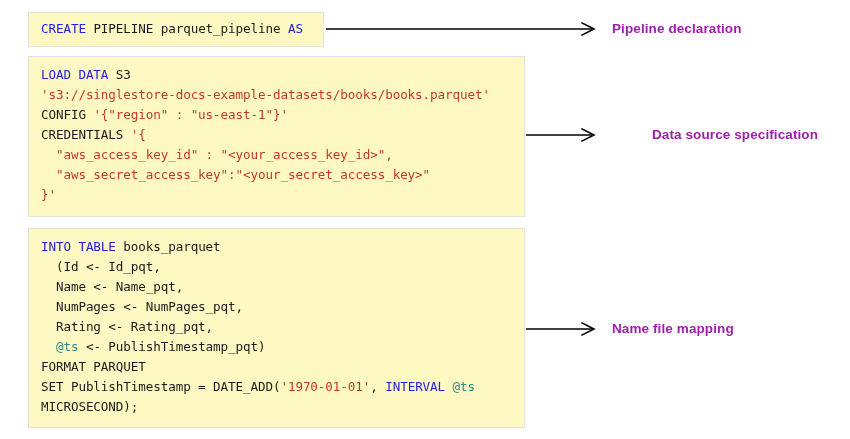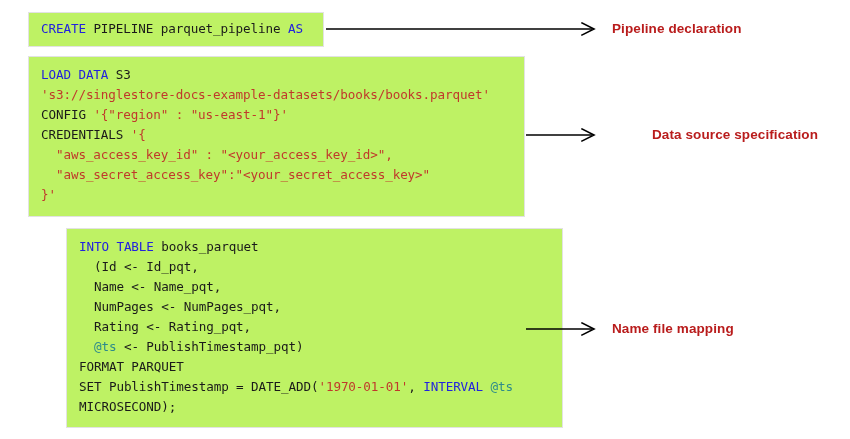--- a/index.html
+++ b/index.html
@@ -17,54 +17,54 @@
 
   #canvas {
     position: absolute;
     left: 0; top: 0;
     width: 850px;
     height: 439px;
   }
 
   .code-block {
     position: absolute;
-    background: #bef264;
+    background: #fef9c3;
     border: 1px solid #e2e2e2;
     box-sizing: border-box;
     font-family: "DejaVu Sans Mono", "Liberation Mono", monospace;
     font-size: 12.6px;
     line-height: 20px;
     color: #1a1a1a;
     padding: 8px 10px 8px 12px;
     white-space: pre;
     letter-spacing: -0.1px;
   }
 
   #block-1 { left: 28px; top: 12px;  width: 296px; height: 35px; padding-top: 6px; }
   #block-2 { left: 28px; top: 56px;  width: 497px; height: 161px; }
-  #block-3 { left: 28px; top: 228px; width: 497px; height: 200px; margin-left: 38px; }
+  #block-3 { left: 28px; top: 228px; width: 497px; height: 200px; }
 
   .code-line { display: block; height: 20px; }
 
   .kw  { color: #2222dd; }
   .str { color: #c0392b; }
   .var { color: #2e8b8b; }
   .pl  { color: #1a1a1a; }
 
   .arrow-svg {
     position: absolute;
     overflow: visible;
   }
 
   .annot-label {
     position: absolute;
     font-family: "Liberation Sans", sans-serif;
     font-size: 13.5px;
     font-weight: bold;
-    color: #b91c1c;
+    color: #a21caf;
     white-space: nowrap;
     letter-spacing: 0.1px;
   }
 
   #label-1 { left: 612px; top: 21px; }
   #label-2 { left: 612px; top: 127px; padding-left: 40px; }
   #label-3 { left: 612px; top: 321px; }
 </style>
 </head>
 <body>

